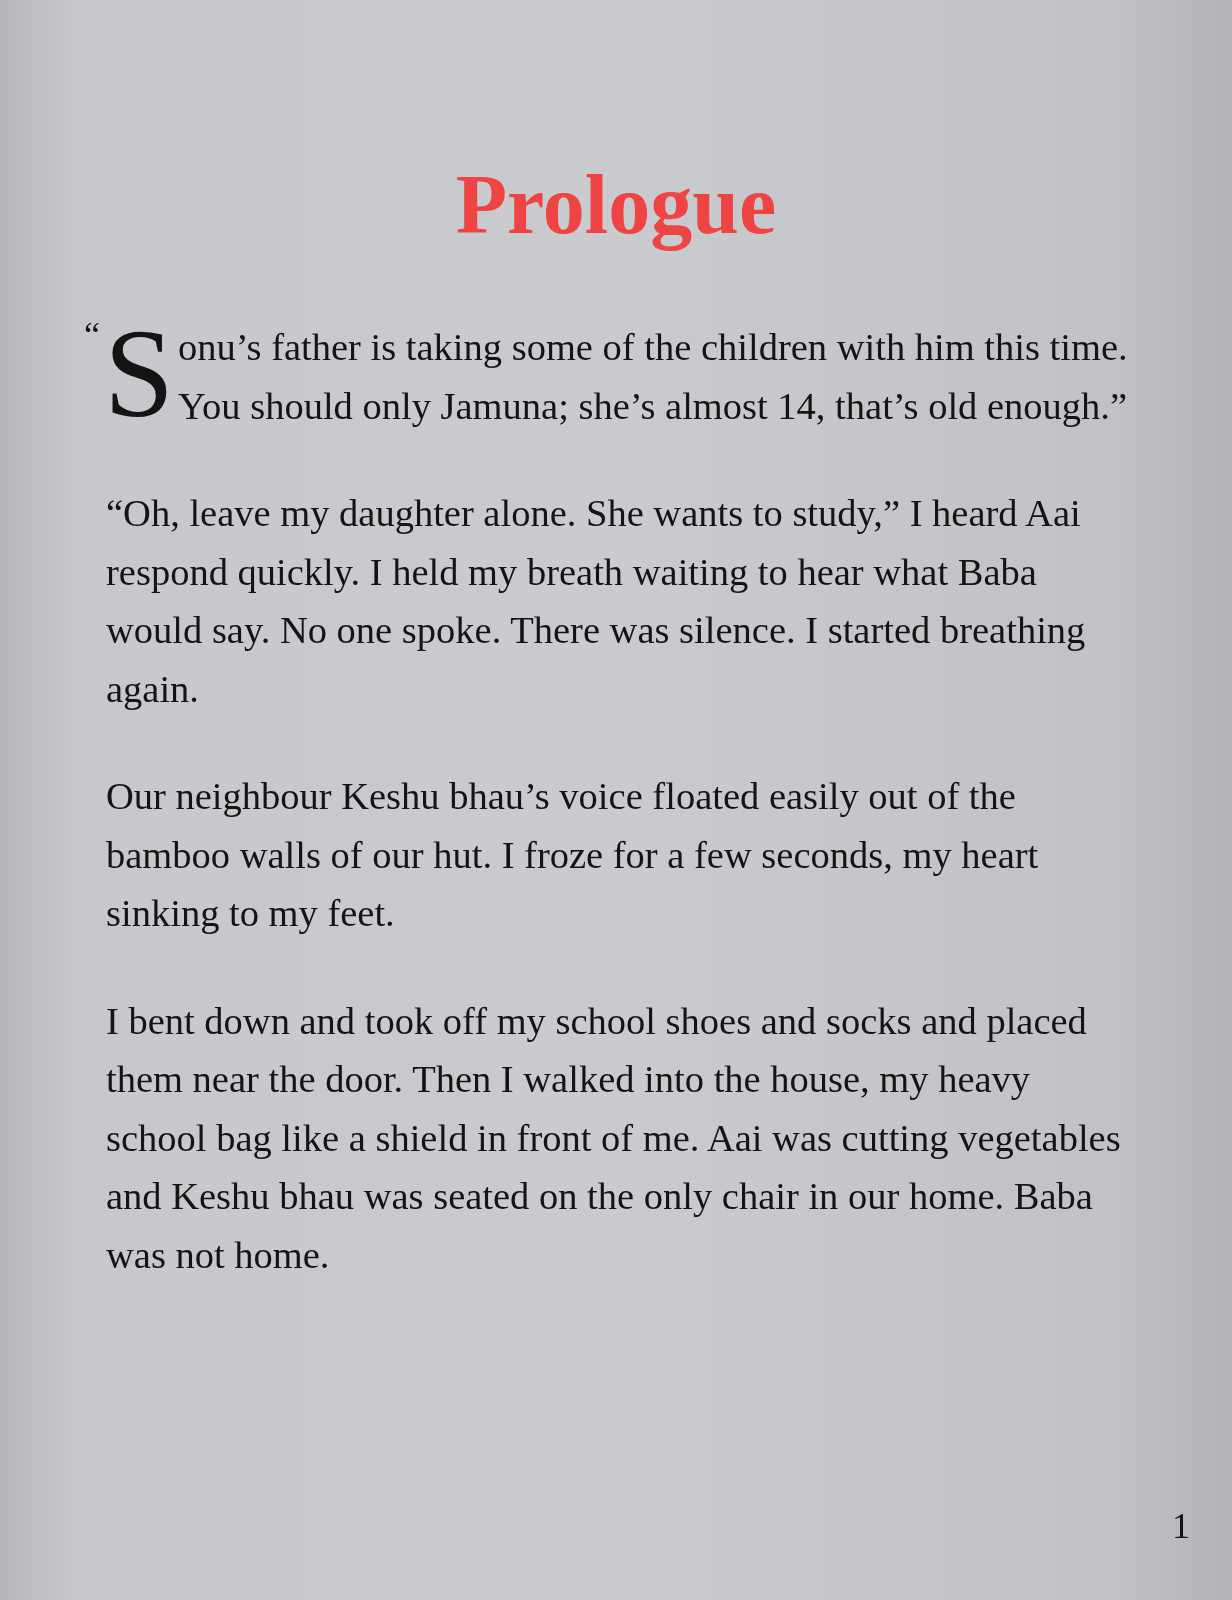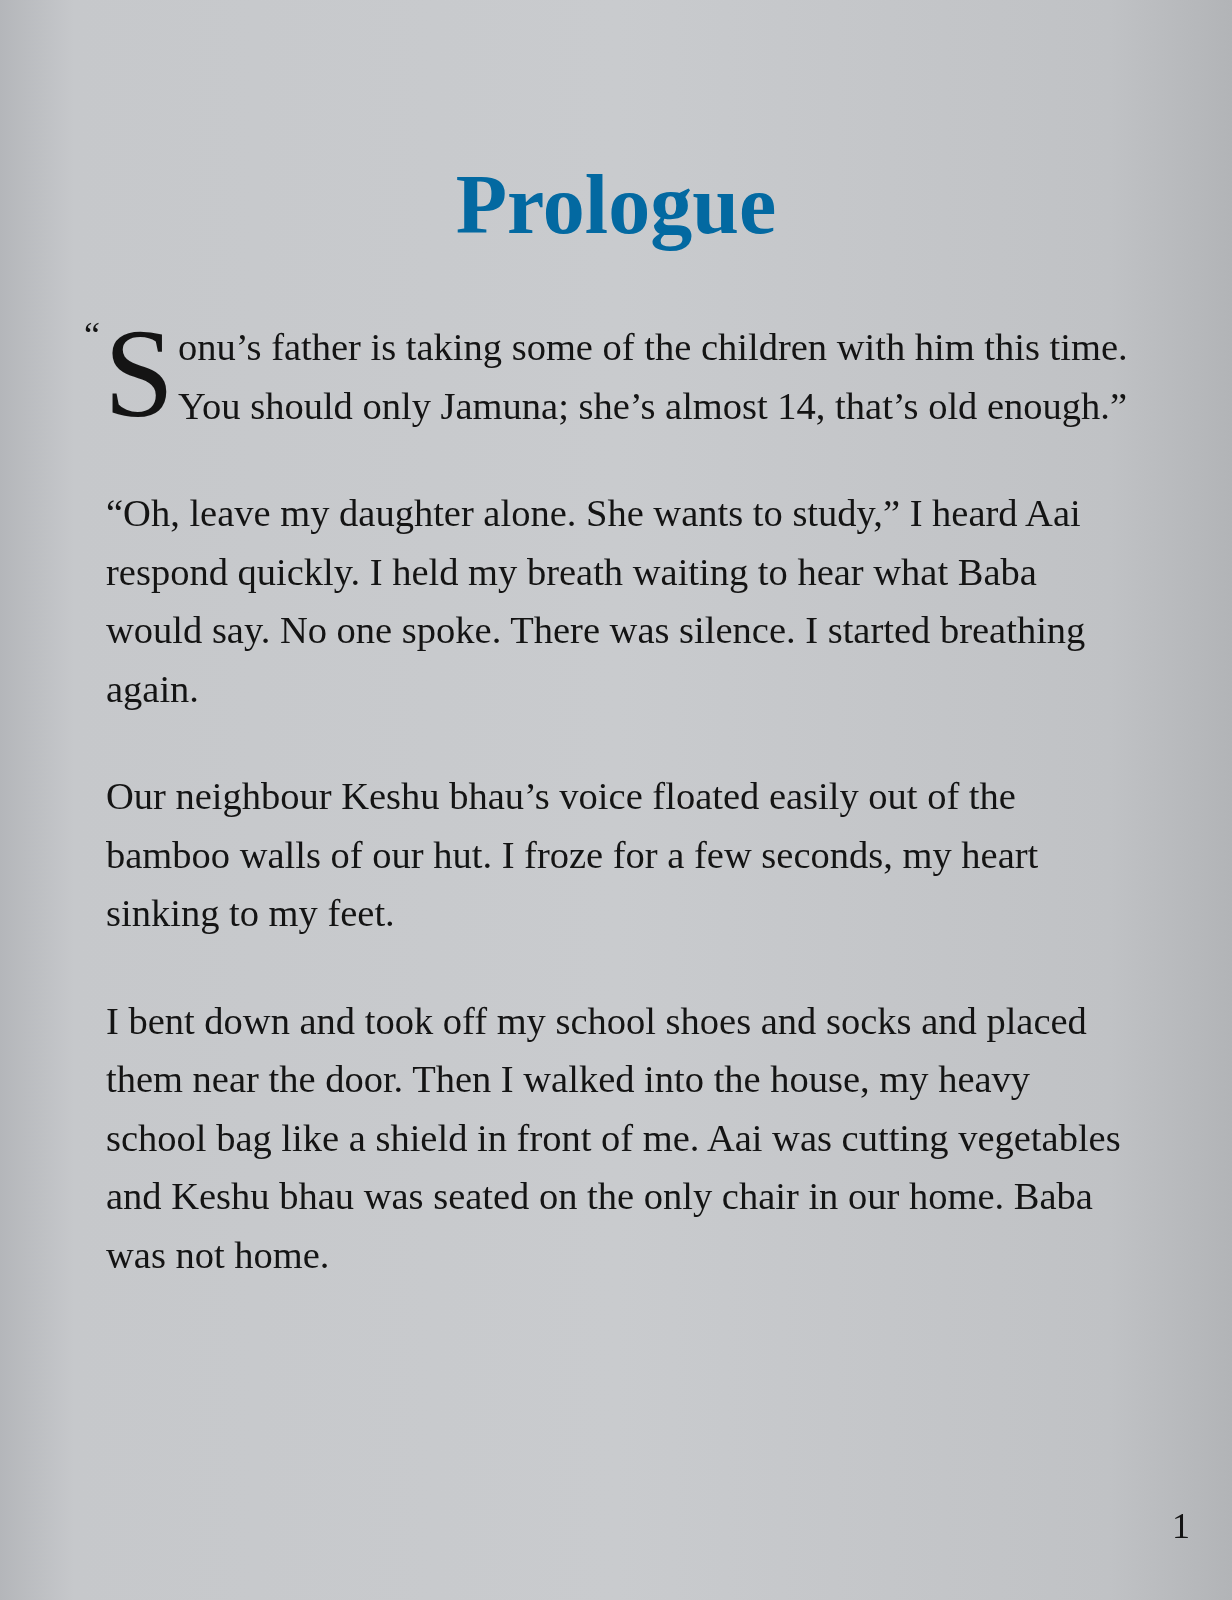--- a/index.html
+++ b/index.html
@@ -6,21 +6,21 @@
   body {
     width: 1232px; height: 1600px; overflow: hidden;
     background: linear-gradient(90deg, #b4b6ba 0%, #c6c8cb 6%, #c9cbce 50%, #c0c2c5 90%, #b2b4b7 100%);
     font-family: "Liberation Serif", serif;
     color: #141414;
     position: relative;
   }
   .title {
     position: absolute; left: 0; right: 0; top: 100px;
     text-align: center; font-weight: bold; font-size: 84px; letter-spacing: 0px;
-    color: #0369a1;
+    color: #ef4444;
   }
   .body {
     position: absolute; left: 106px; top: 318px; width: 1030px;
     font-size: 38.5px; line-height: 58.5px;
   }
   p { margin: 0 0 49px 0; }
   .first { position: relative; }
   .quote-open { position: absolute; left: -22px; top: -12px; font-size: 36px; }
   .dropcap {
     float: left; font-size: 126px; line-height: 100px; margin: 6px 4px 0 -2px;

